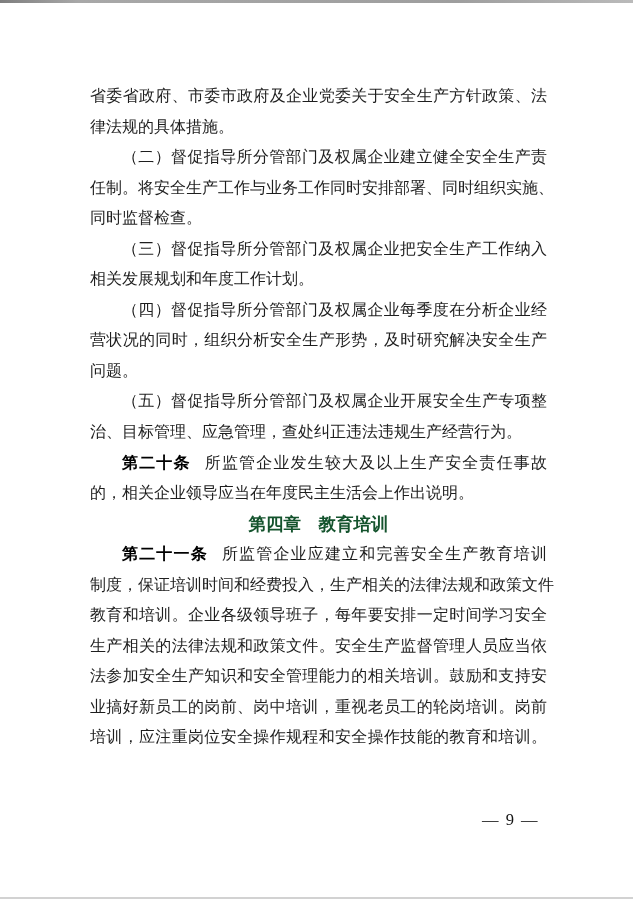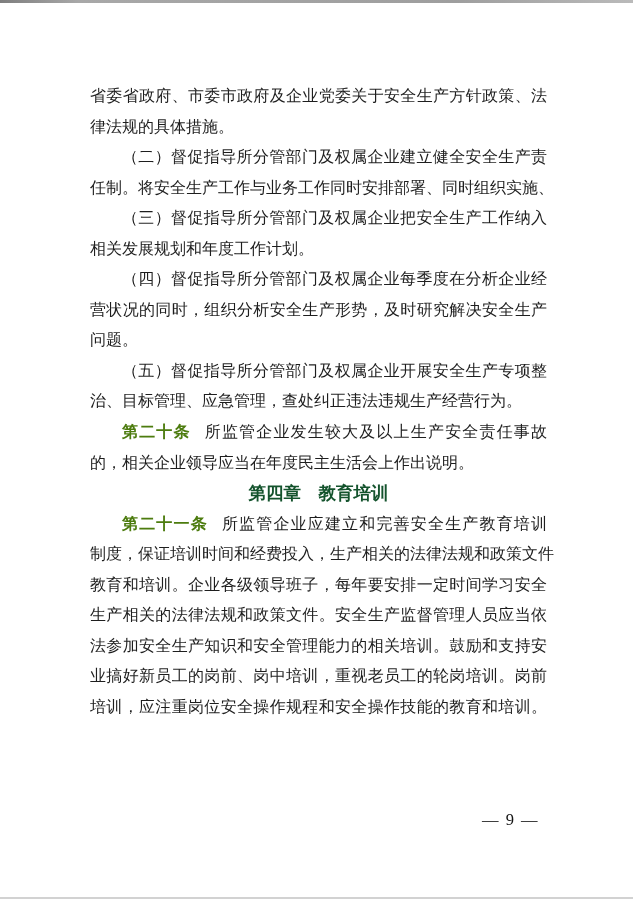--- a/index.html
+++ b/index.html
@@ -52,21 +52,21 @@
   }
   .ln.heading {
     text-align: center;
     text-align-last: center;
     font-weight: 700;
     font-size: 17.5px;
     color: #14532d;
   }
   .lead {
     font-weight: 700;
-    color: #4d7c0f;
+    color: #000000;
     margin-right: 14px;
     font-family: Liberation Serif, serif;
   }
   .footer {
     position: absolute;
     top: 809px;
     right: 112px;
     font-size: 16.5px;
     line-height: 22px;
     color: #141414;
@@ -78,20 +78,21 @@
 
 <div class="page">
 
   <div class="edge-top"></div>
 
   <div class="doc">
     <div class="ln">省委省政府、市委市政府及企业党委关于安全生产方针政策、法</div>
     <div class="ln end">律法规的具体措施。</div>
     <div class="ln ind">（二）督促指导所分管部门及权属企业建立健全安全生产责</div>
     <div class="ln">任制。将安全生产工作与业务工作同时安排部署、同时组织实施、</div>
+    <div class="ln end">同时监督检查。</div>
     <div class="ln ind">（三）督促指导所分管部门及权属企业把安全生产工作纳入</div>
     <div class="ln end">相关发展规划和年度工作计划。</div>
     <div class="ln ind">（四）督促指导所分管部门及权属企业每季度在分析企业经</div>
     <div class="ln">营状况的同时，组织分析安全生产形势，及时研究解决安全生产</div>
     <div class="ln end">问题。</div>
     <div class="ln ind">（五）督促指导所分管部门及权属企业开展安全生产专项整</div>
     <div class="ln end">治、目标管理、应急管理，查处纠正违法违规生产经营行为。</div>
 
     <div class="ln ind">
       <span class="lead">第二十条</span><span>所监管企业发生较大及以上生产安全责任事故</span>

